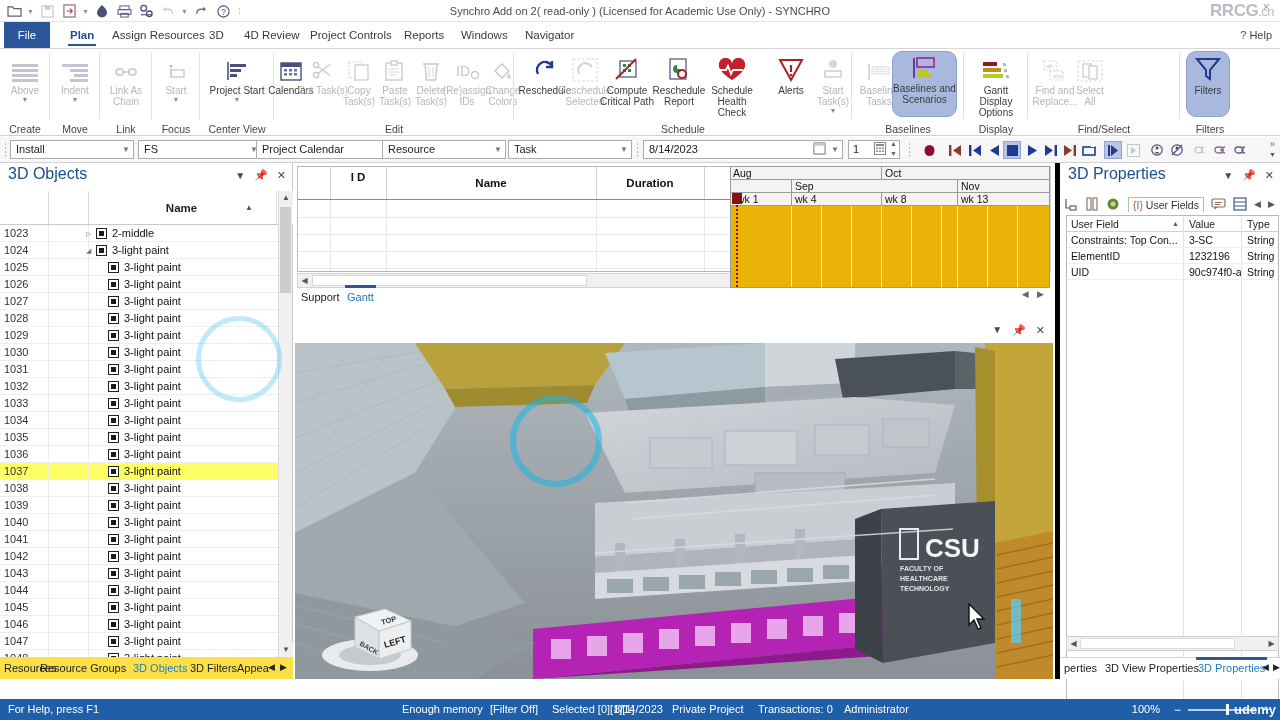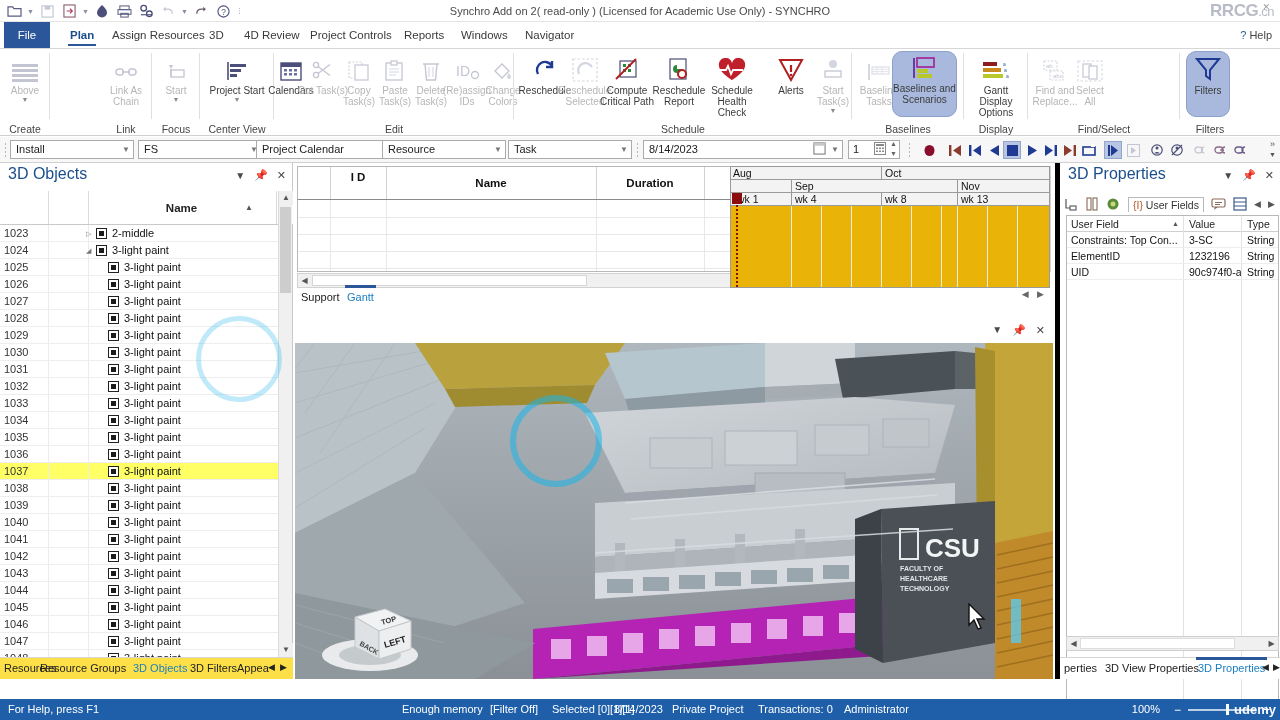--- a/index.html
+++ b/index.html
@@ -303,20 +303,36 @@
               <i></i>
             </div>
         </div>
         <div class="lbl">Above</div>
         <span class="car">▼</span>
       </div>
       <div class="gtitle">Create</div>
       <div class="gsep"></div>
     </div>
 
+    <div class="rgroup" style="left:50px; width:50px;">
+      <div class="rbtn dis" style="left:-2px; width:54px;">
+        <div class="ico">
+          <div class="ic-lines dim" style="width:26px;">
+              <i></i>
+              <i style="width:18px;margin-left:8px;"></i>
+              <i style="width:14px;margin-left:12px;"></i>
+              <i style="width:18px;margin-left:8px;"></i>
+            </div>
+        </div>
+        <div class="lbl">Indent</div>
+        <span class="car">▼</span>
+      </div>
+      <div class="gtitle">Move</div>
+      <div class="gsep"></div>
+    </div>
 
     <div class="rgroup" style="left:100px; width:52px;">
       <div class="rbtn dis" style="left:-1px; width:54px;">
         <div class="ico">
           <svg width="26" height="20" viewBox="0 0 26 20">
               <path d="M9 7a4 4 0 010 6h-3a3 3 0 010-6z" fill="none" stroke="#c3c5d2" stroke-width="1.5"></path>
               <path d="M17 7a4 4 0 000 6h3a3 3 0 000-6z" fill="none" stroke="#c3c5d2" stroke-width="1.5"></path>
               <path d="M9 10h8" stroke="#c3c5d2" stroke-width="1.5"></path>
             </svg>
         </div>

